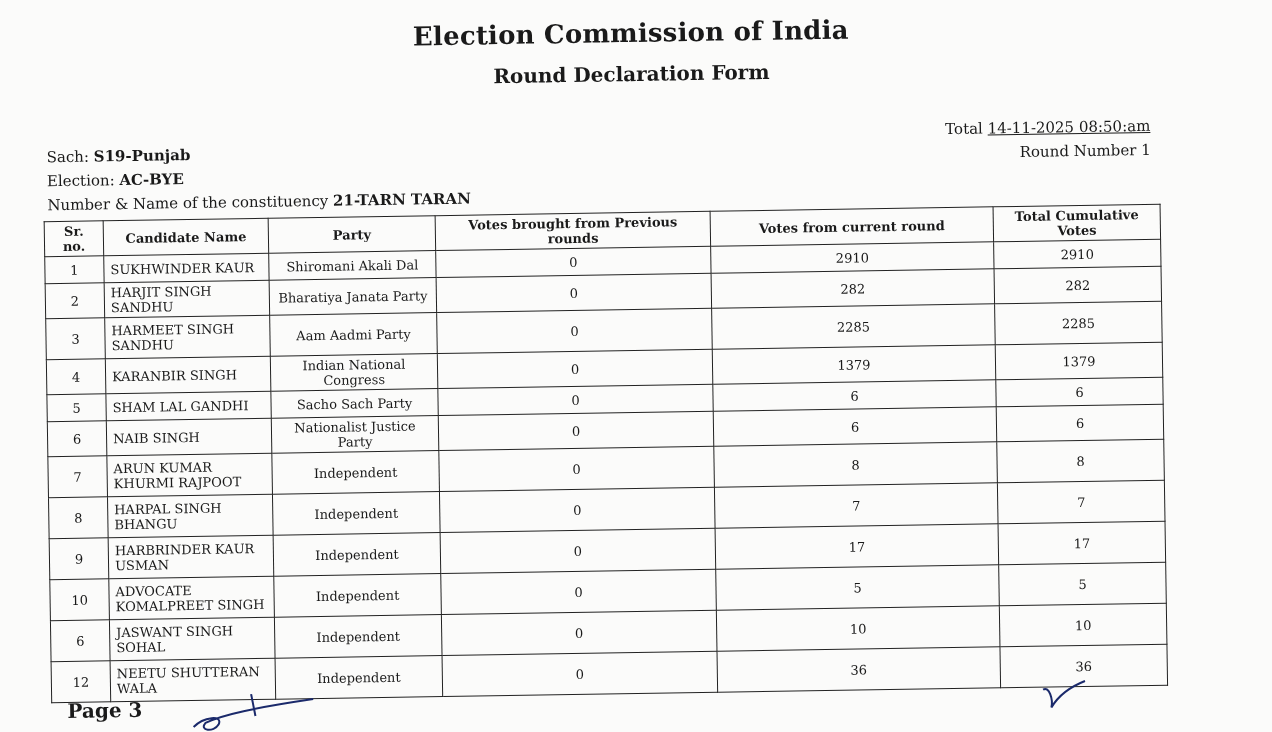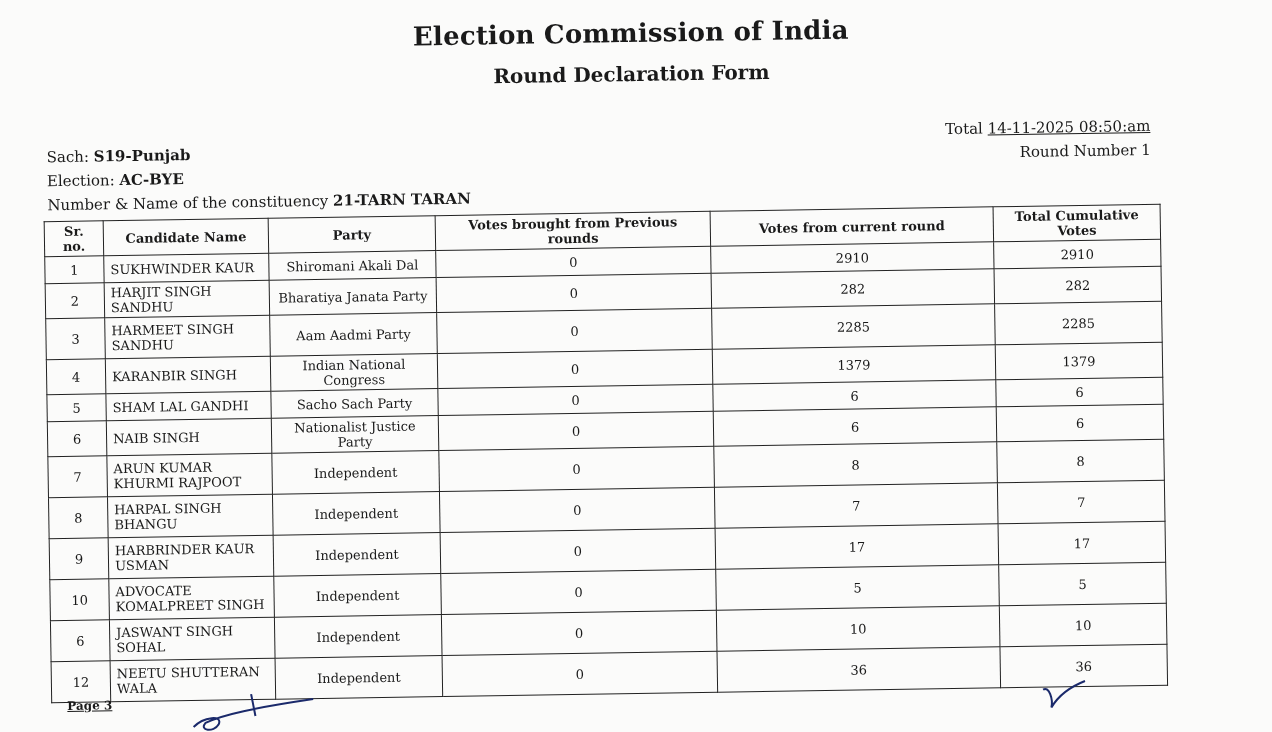--- a/index.html
+++ b/index.html
@@ -40,21 +40,21 @@
   table.results th { font-weight: bold; font-size: 13px; height: 26px; }
   td.c-sr { width: 46px; text-align: center; }
   td.c-name { width: 152px; text-align: left; line-height: 15px; }
   td.c-party { width: 154px; text-align: center; }
   td.c-prev { width: 262px; text-align: center; }
   td.c-cur { width: 270px; text-align: center; }
   td.c-tot { width: 154px; text-align: center; }
   tr.r1 td { height: 22px; }
   tr.r2 td { height: 36px; }
   .footer {
-    position: absolute; left: 62px; top: 690px; font-weight: bold; font-size: 12px; text-decoration: underline;
+    position: absolute; left: 62px; top: 690px; font-weight: bold; font-size: 20px;
   }
   .sig1 { position: absolute; left: 178px; top: 680px; }
   .sig2 { position: absolute; left: 1030px; top: 682px; }
 </style>
 </head>
 <body>
 
 <div class="page">
   <div class="title">Election Commission of India</div>
   <div class="subtitle">Round Declaration Form</div>

